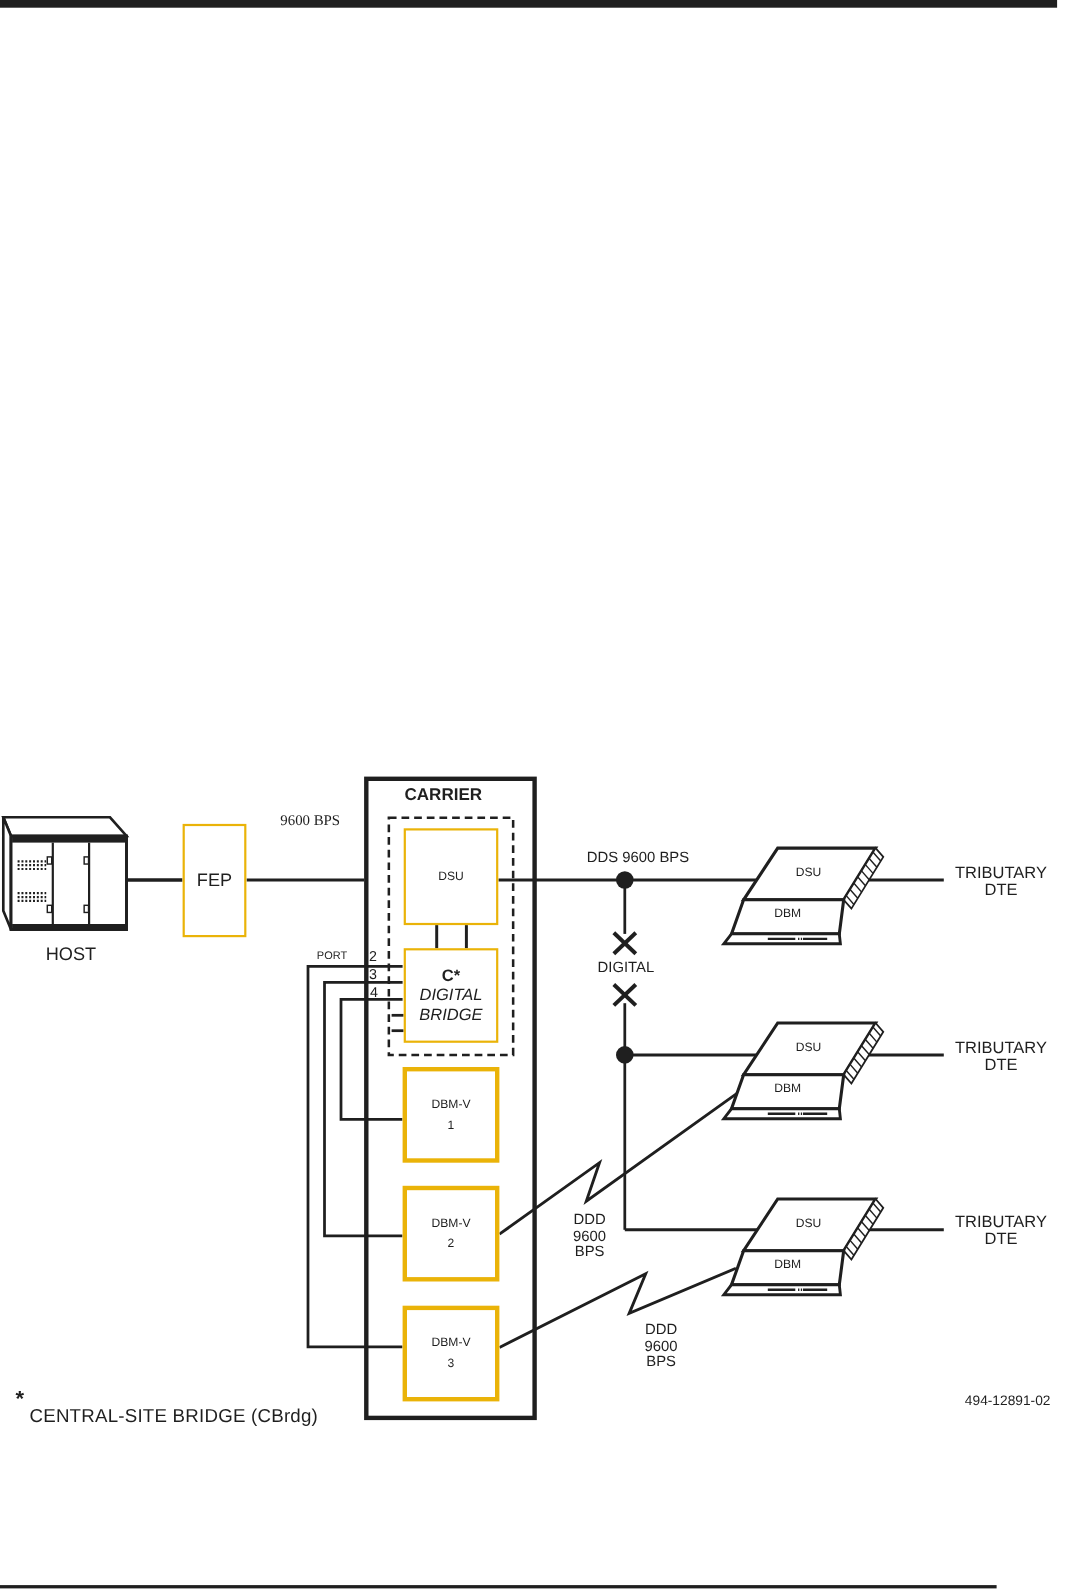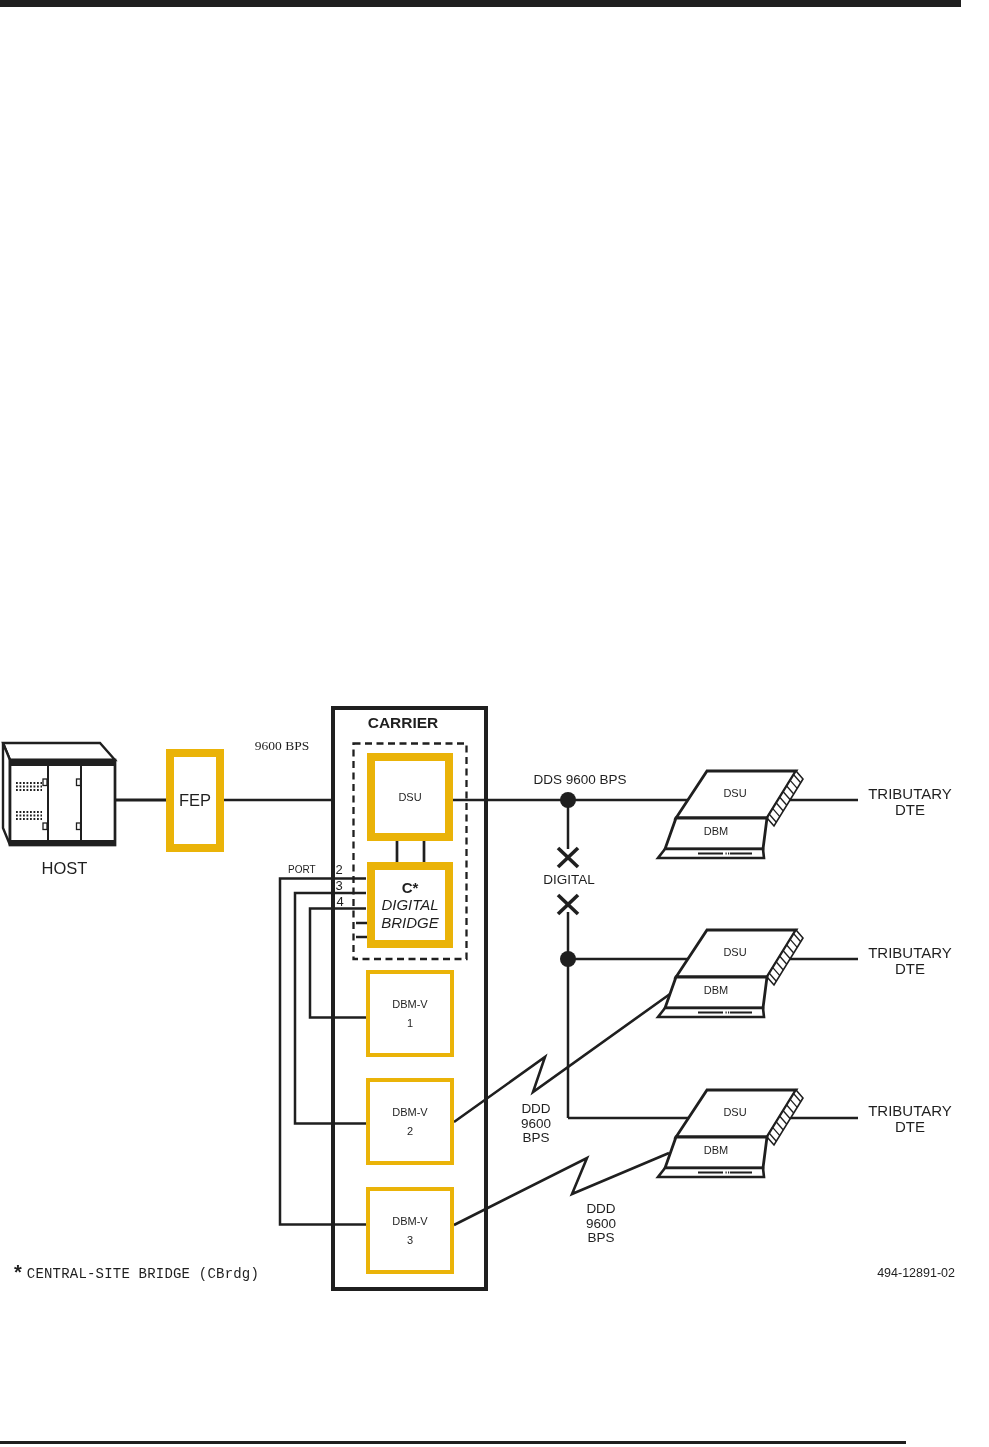--- a/index.html
+++ b/index.html
@@ -1,32 +1,32 @@
 <!DOCTYPE html>
 <html><head>
 <meta charset="utf-8">
 <style>
   html,body{margin:0;padding:0;background:#fff;}
   .page{position:relative;width:989px;height:1447px;background:#ffffff;overflow:hidden;
         font-family:"Liberation Sans",sans-serif;color:#1f1f1f;}
   .diagram-svg{position:absolute;left:0;top:0;width:989px;height:1447px;}
   .bar{position:absolute;background:#1f1f1f;}
-  .box{position:absolute;box-sizing:border-box;background:#fff;border:8px solid #eab308;
+  .box{position:absolute;box-sizing:border-box;background:#fff;border:2px solid #eab308;
        display:flex;align-items:center;justify-content:center;text-align:center;}
   .frame{position:absolute;box-sizing:border-box;background:transparent;border:4.5px solid #1f1f1f;}
   .lbl{position:absolute;text-align:center;line-height:1.12;white-space:nowrap;}
   .sm{font-size:13.5px;}
   .md{font-size:11px;}
   .bold{font-weight:bold;}
   .ital{font-style:italic;}
   .two-line{line-height:19px;}
   .bridge-text{line-height:17.5px;font-size:15px;}
   .foot{position:absolute;display:flex;align-items:flex-start;}
   .foot .ast{font-size:20px;font-weight:bold;line-height:14px;margin-right:5px;margin-top:3px;}
-  .foot .txt{font-size:14px;letter-spacing:0.2px;margin-top:4px;font-family:Liberation Mono, monospace;}
+  .foot .txt{font-size:17px;letter-spacing:0.2px;margin-top:16px;}
 </style>
 </head>
 <body>
 
 <div class="page">
 
   <div class="bar" style="left:0;top:0;width:961px;height:7px;"></div>
   <div class="bar" style="left:0;top:1441px;width:906px;height:2.5px;"></div>
 
   <svg class="diagram-svg" viewBox="0 0 989 1447" xmlns="http://www.w3.org/2000/svg">

